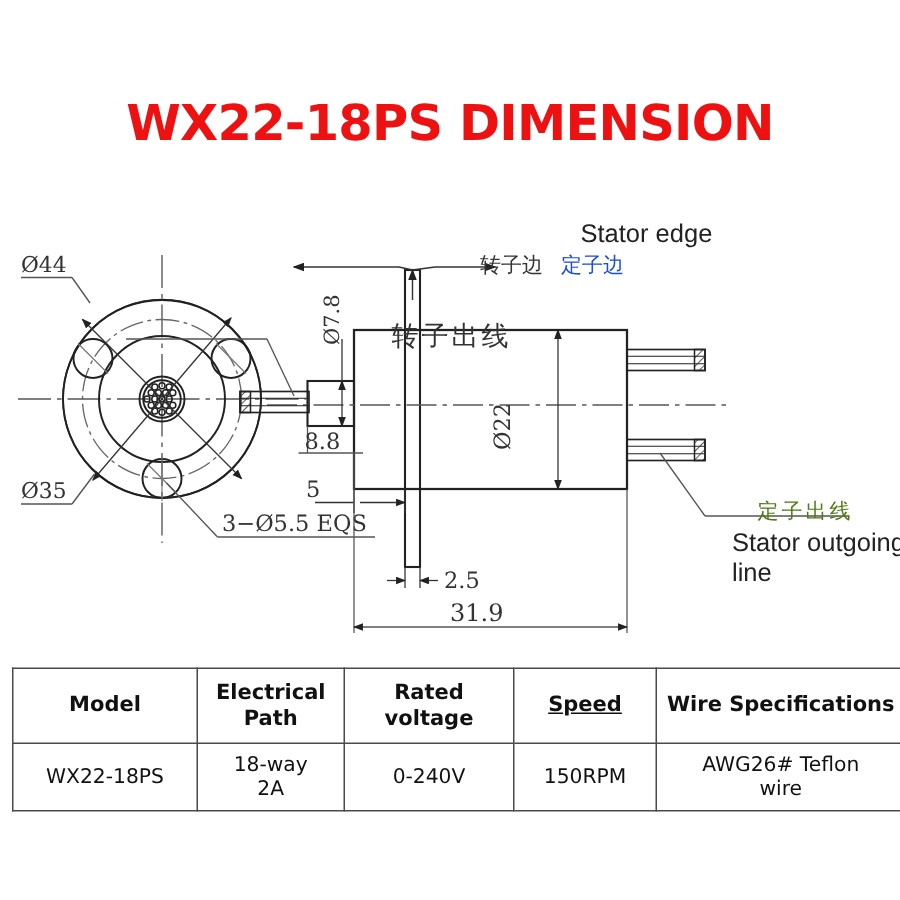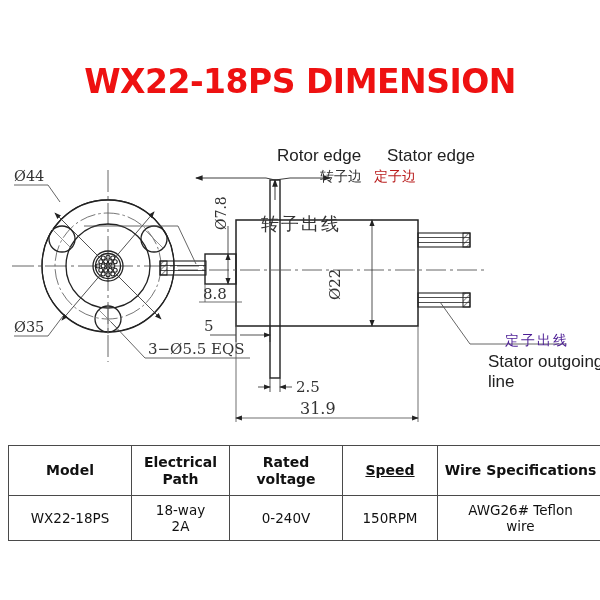--- a/index.html
+++ b/index.html
@@ -237,39 +237,36 @@
         <line x1="178" y1="96" x2="84" y2="96"></line>
       </g>
 
       <g stroke="#555" stroke-width="0.9" fill="none">
         <line x1="440" y1="172" x2="470" y2="214"></line>
         <line x1="470" y1="214" x2="566" y2="214"></line>
       </g>
     </g>
   </svg>
 
-  <div style="position:absolute;left:277px;top:146px;font-size:17px;color:#222;white-space:nowrap;">
-    <span>Rotor edge</span>
-  </div>
   <div style="position:absolute;left:320px;top:168px;font-size:14px;color:#333;white-space:nowrap;font-family:'DejaVu Sans',sans-serif;text-align:center;">
     <span>转子边</span>
   </div>
 
   <div style="position:absolute;left:387px;top:146px;font-size:17px;color:#222;white-space:nowrap;text-align:center;">
     <span>Stator edge</span>
   </div>
-  <div style="position:absolute;left:374px;top:168px;font-size:14px;color:#b91c1c;white-space:nowrap;font-family:'DejaVu Sans',sans-serif;">
+  <div style="position:absolute;left:374px;top:168px;font-size:14px;color:#1d4ed8;white-space:nowrap;font-family:'DejaVu Sans',sans-serif;">
     <span>定子边</span>
   </div>
 
   <div style="position:absolute;left:261px;top:212px;font-size:18px;color:#333;white-space:nowrap;letter-spacing:2px;font-family:'DejaVu Sans',sans-serif;">
     <span>转子出线</span>
   </div>
 
-  <div style="position:absolute;left:505px;top:332px;font-size:14px;color:#4c1d95;white-space:nowrap;letter-spacing:2px;font-family:Liberation Sans, sans-serif;">
+  <div style="position:absolute;left:505px;top:332px;font-size:14px;color:#4d7c0f;white-space:nowrap;letter-spacing:2px;font-family:Liberation Sans, sans-serif;">
     <span>定子出线</span>
   </div>
   <div style="position:absolute;left:488px;top:352px;font-size:17px;color:#222;line-height:1.15;white-space:nowrap;">
     <div>Stator outgoing</div>
     <div>line</div>
   </div>
 
   <table class="spec-table">
     <thead>
       <tr>

